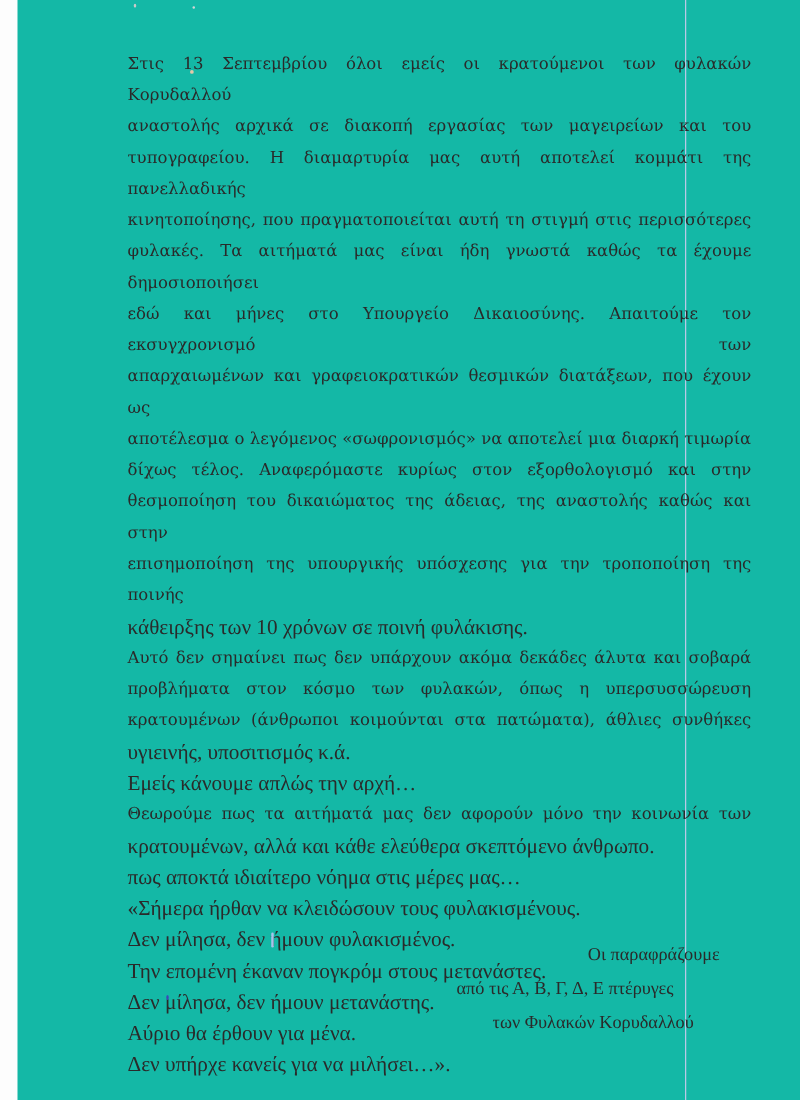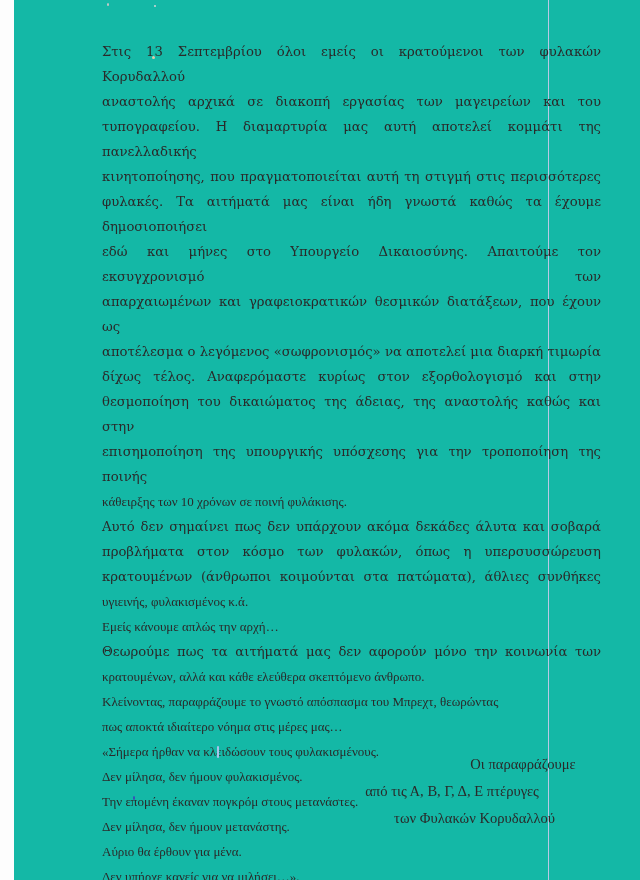--- a/index.html
+++ b/index.html
@@ -47,21 +47,21 @@
     white-space: nowrap;
   }
   .jline {
     display: block;
     text-align: justify;
     text-align-last: justify;
     white-space: normal;
   }
   .cambria {
     font-family: "Liberation Serif", "DejaVu Serif", serif;
-    font-size: 13px;
+    font-size: 17px;
   }
   .signature {
     position: absolute;
     left: 0;
     width: 640px;
     top: 752px;
     font-family: "Liberation Serif", "DejaVu Serif", serif;
     font-size: 14.6px;
     color: #2a2a2a;
     line-height: 25px;
@@ -99,34 +99,33 @@
       <span class="jline">δίχως τέλος. Αναφερόμαστε κυρίως στον εξορθολογισμό και στην</span>
       <span class="jline">θεσμοποίηση του δικαιώματος της άδειας, της αναστολής καθώς και στην</span>
       <span class="jline">επισημοποίηση της υπουργικής υπόσχεσης για την τροποποίηση της ποινής</span>
       <span class="line cambria">κάθειρξης των 10 χρόνων σε ποινή φυλάκισης.</span>
     </div>
 
     <div class="para">
       <span class="jline">Αυτό δεν σημαίνει πως δεν υπάρχουν ακόμα δεκάδες άλυτα και σοβαρά</span>
       <span class="jline">προβλήματα στον κόσμο των φυλακών, όπως η υπερσυσσώρευση</span>
       <span class="jline">κρατουμένων (άνθρωποι κοιμούνται στα πατώματα), άθλιες συνθήκες</span>
-      <span class="line cambria">υγιεινής, φυλακισμένος κ.ά.</span>
+      <span class="line cambria">υγιεινής, υποσιτισμός κ.ά.</span>
     </div>
 
     <div class="para">
       <span class="line cambria">Εμείς κάνουμε απλώς την αρχή…</span>
     </div>
 
     <div class="para">
       <span class="jline">Θεωρούμε πως τα αιτήματά μας δεν αφορούν μόνο την κοινωνία των</span>
       <span class="line cambria">κρατουμένων, αλλά και κάθε ελεύθερα σκεπτόμενο άνθρωπο.</span>
     </div>
 
     <div class="para">
-      <span class="line cambria">Κλείνοντας, παραφράζουμε το γνωστό απόσπασμα του Μπρεχτ, θεωρώντας</span>
       <span class="line cambria">πως αποκτά ιδιαίτερο νόημα στις μέρες μας…</span>
     </div>
 
     <div class="para">
       <span class="line cambria">«Σήμερα ήρθαν να κλειδώσουν τους φυλακισμένους.</span>
       <span class="line cambria">Δεν μίλησα, δεν ήμουν φυλακισμένος.</span>
       <span class="line cambria">Την επομένη έκαναν πογκρόμ στους μετανάστες.</span>
       <span class="line cambria">Δεν μίλησα, δεν ήμουν μετανάστης.</span>
       <span class="line cambria">Αύριο θα έρθουν για μένα.</span>
       <span class="line cambria">Δεν υπήρχε κανείς για να μιλήσει…».</span>

